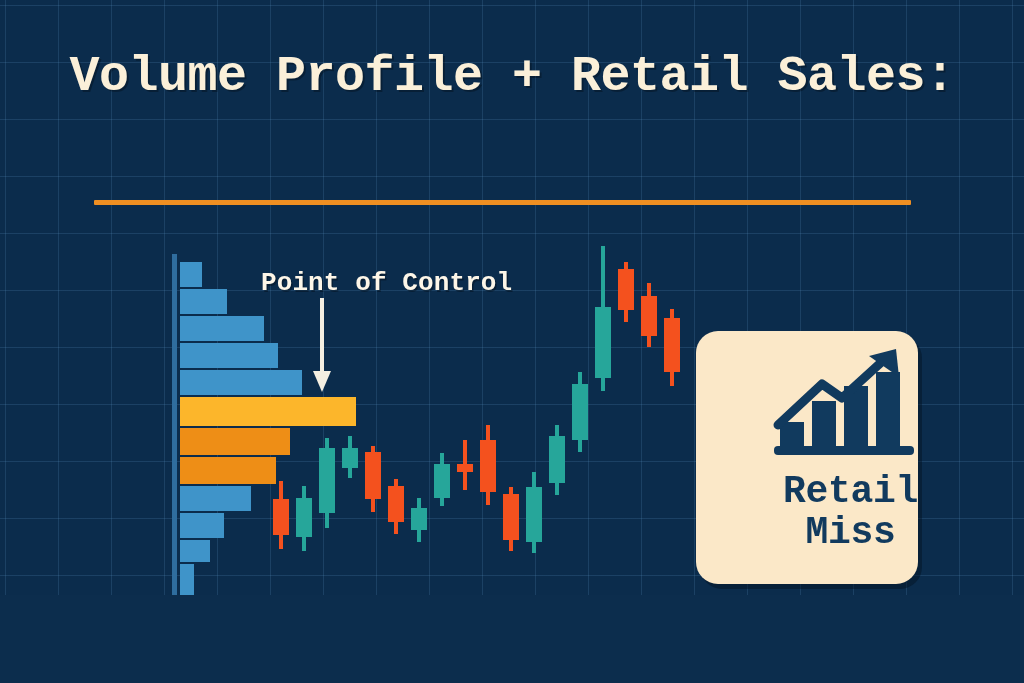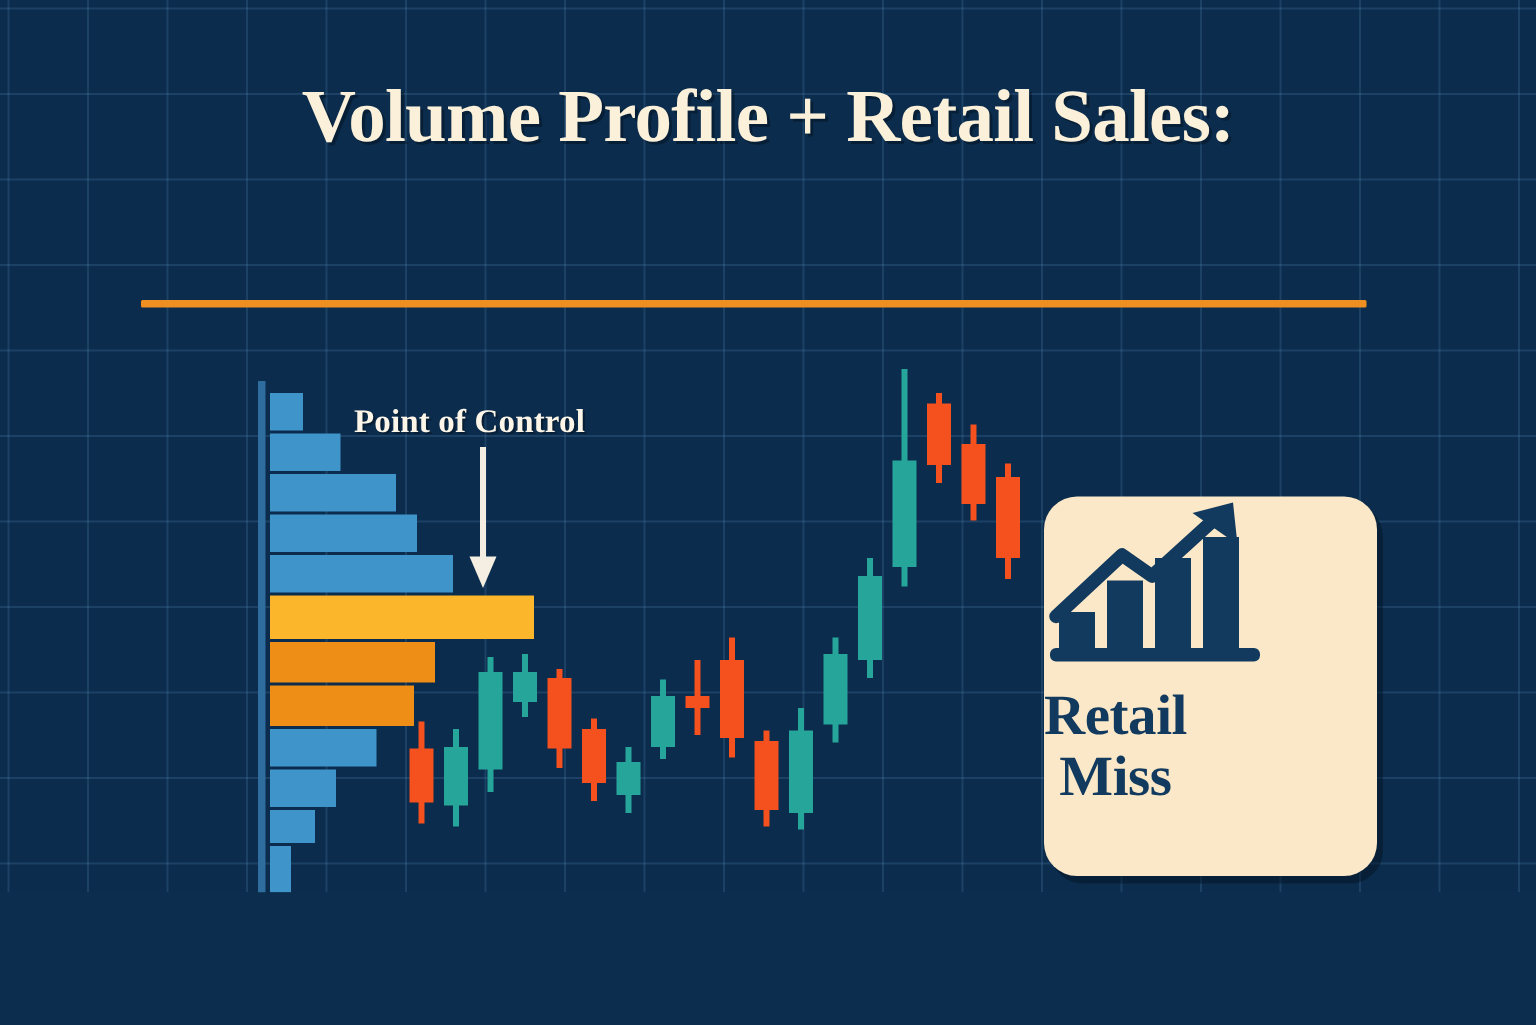--- a/index.html
+++ b/index.html
@@ -6,21 +6,21 @@
     margin: 0;
     padding: 0;
     background: #0c2d4d;
   }
   #stage {
     position: relative;
     width: 1024px;
     height: 595px;
     overflow: hidden;
     background-color: #0b2c4c;
-    font-family: Liberation Serif, serif;
+    font-family: Liberation Mono, monospace;
   }
   
   #grid {
     position: absolute;
     inset: 0;
     background-image:
       linear-gradient(to right, rgba(94,150,196,0.20) 1.5px, transparent 1.5px),
       linear-gradient(to bottom, rgba(94,150,196,0.20) 1.5px, transparent 1.5px);
     background-size: 53px 57px;
     background-position: 5px 5px;
@@ -66,43 +66,44 @@
   #chart-area {
     position: absolute;
     left: 0;
     top: 0;
     width: 1024px;
     height: 683px;
   }
   
   #poc-annotation {
     position: absolute;
-    left: 236px;
+    left: 261px;
     top: 268px;
-    font-size: 22px;
+    font-size: 26px;
     font-weight: bold;
     color: #fdf6e8;
     letter-spacing: 0.1px;
     text-shadow: 1.5px 1.5px 0 rgba(0,0,0,0.30);
     white-space: nowrap;
   }
   
   #retail-badge {
     position: absolute;
     left: 696px;
     top: 331px;
     width: 222px;
     height: 253px;
     background: #fbe8c8;
     border-radius: 22px;
     box-shadow: 4px 5px 0 rgba(3,18,33,0.45);
     display: flex;
     flex-direction: column;
-    align-items: flex-start;
+    align-items: flex-end;
     justify-content: flex-start;
+    padding-top: 14px;
     box-sizing: border-box;
   }
   #badge-icon { width: 148px; height: 124px; }
   #badge-text {
     margin-top: 2px;
     text-align: center;
     font-size: 38px;
     font-weight: bold;
     color: #113a5e;
     line-height: 1.08;

